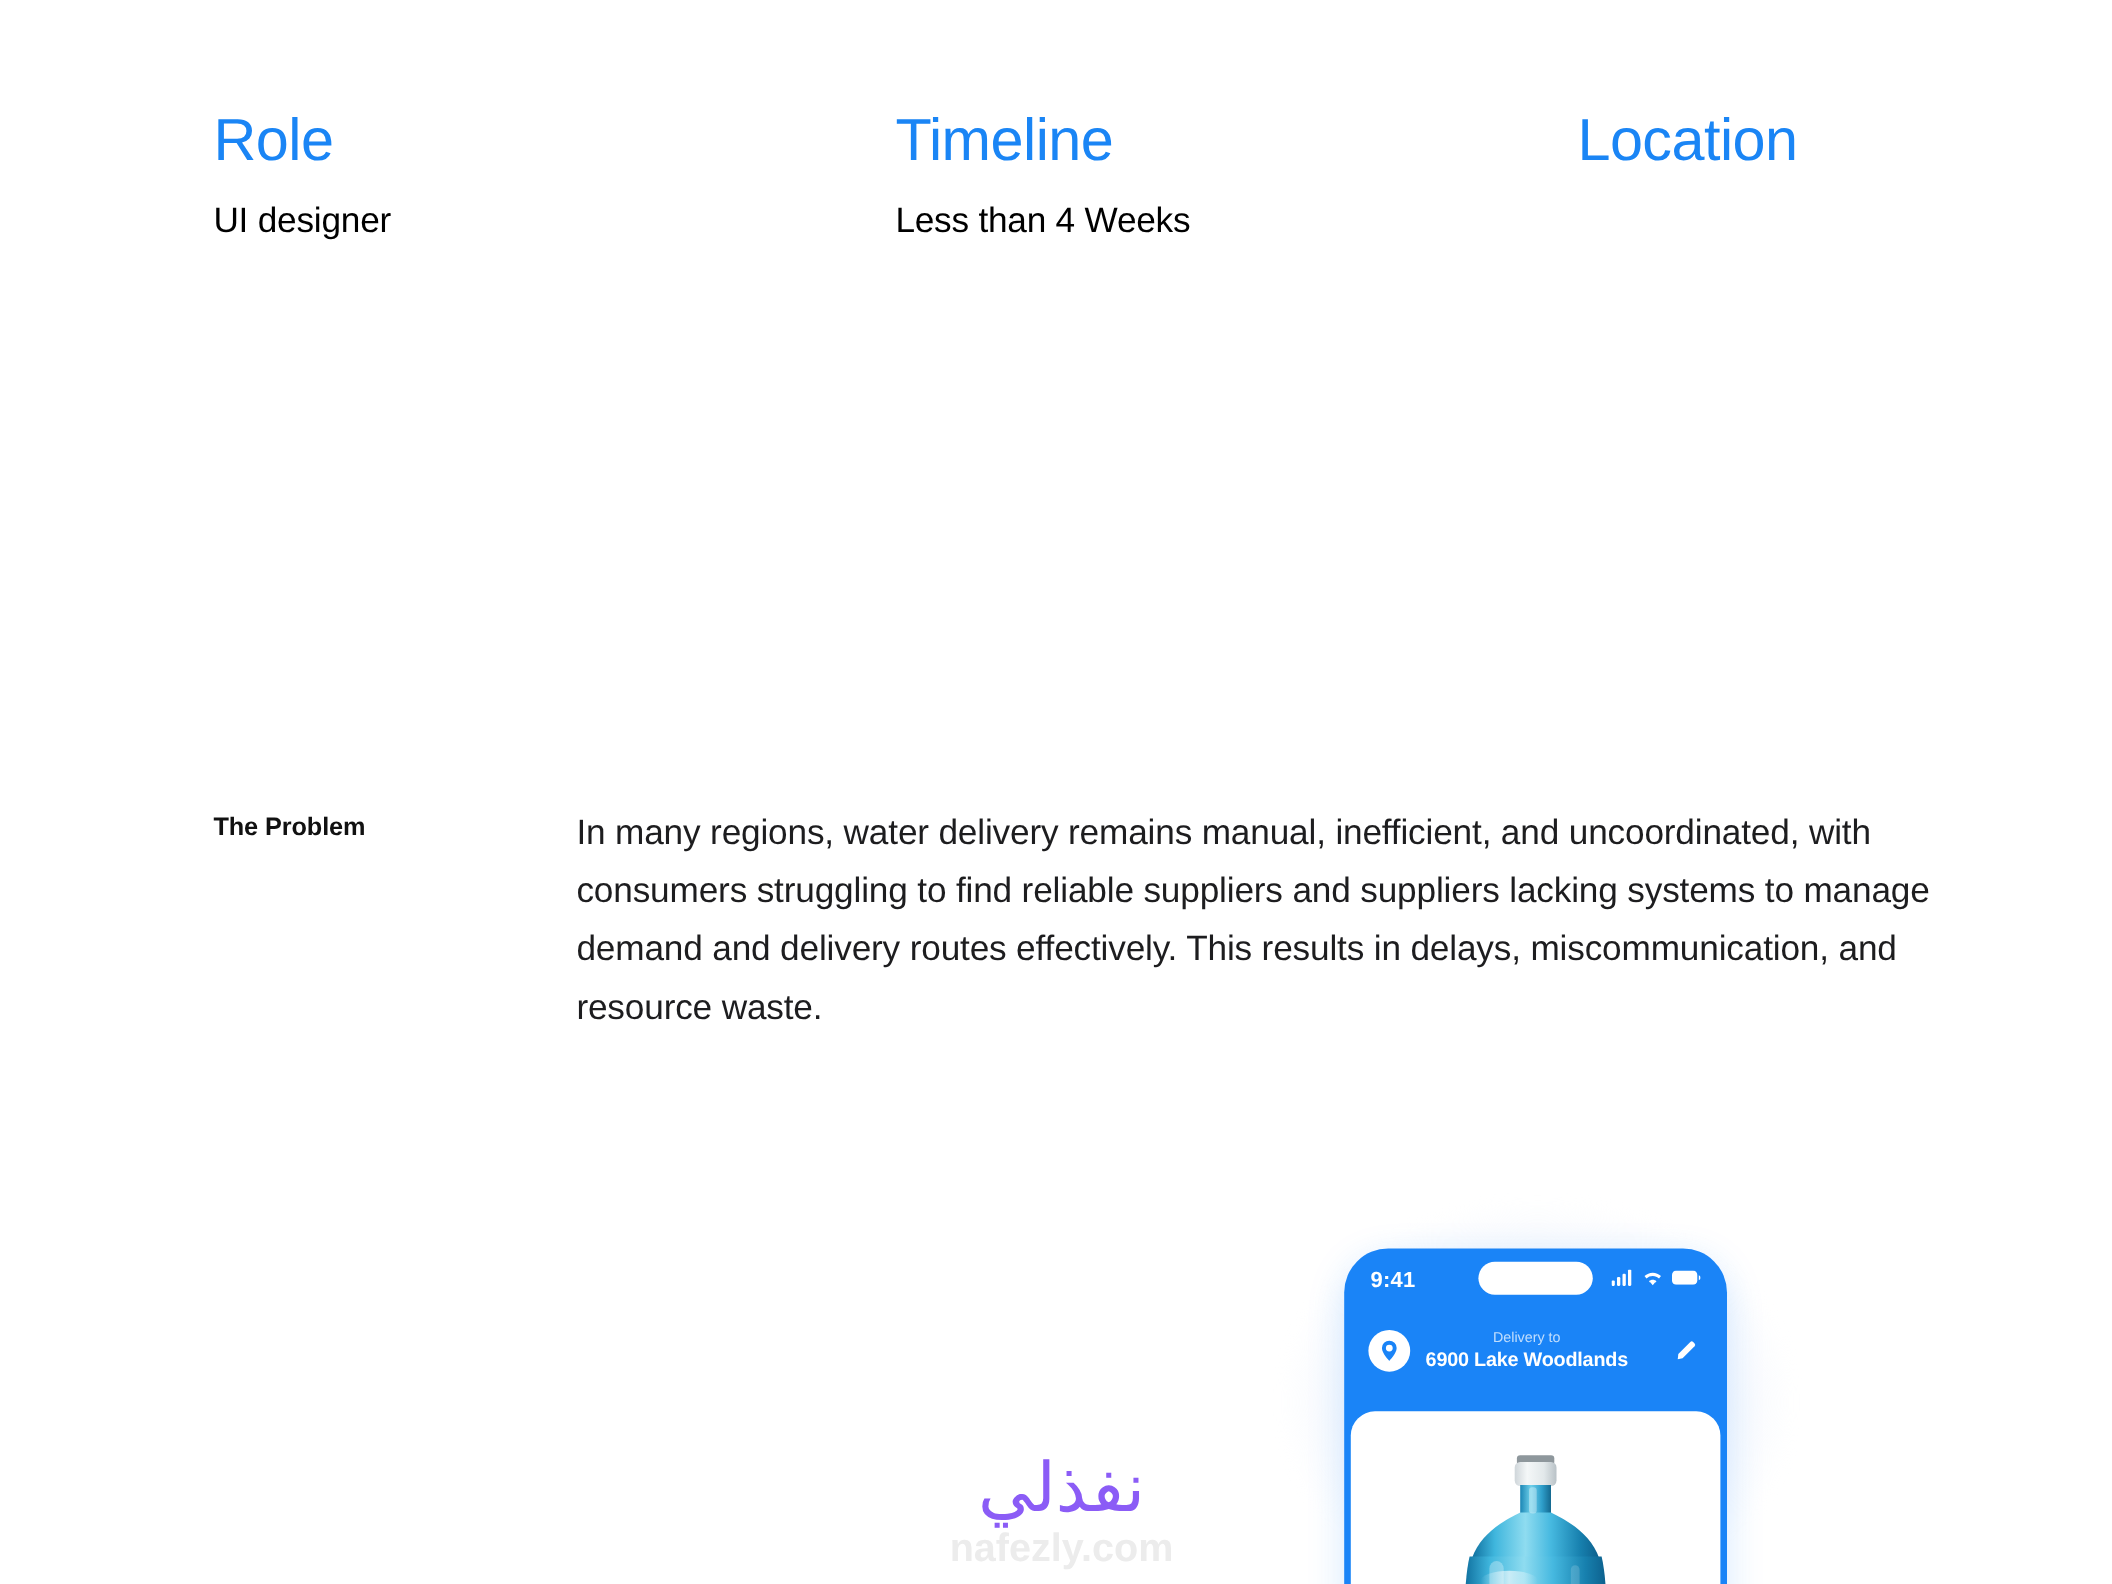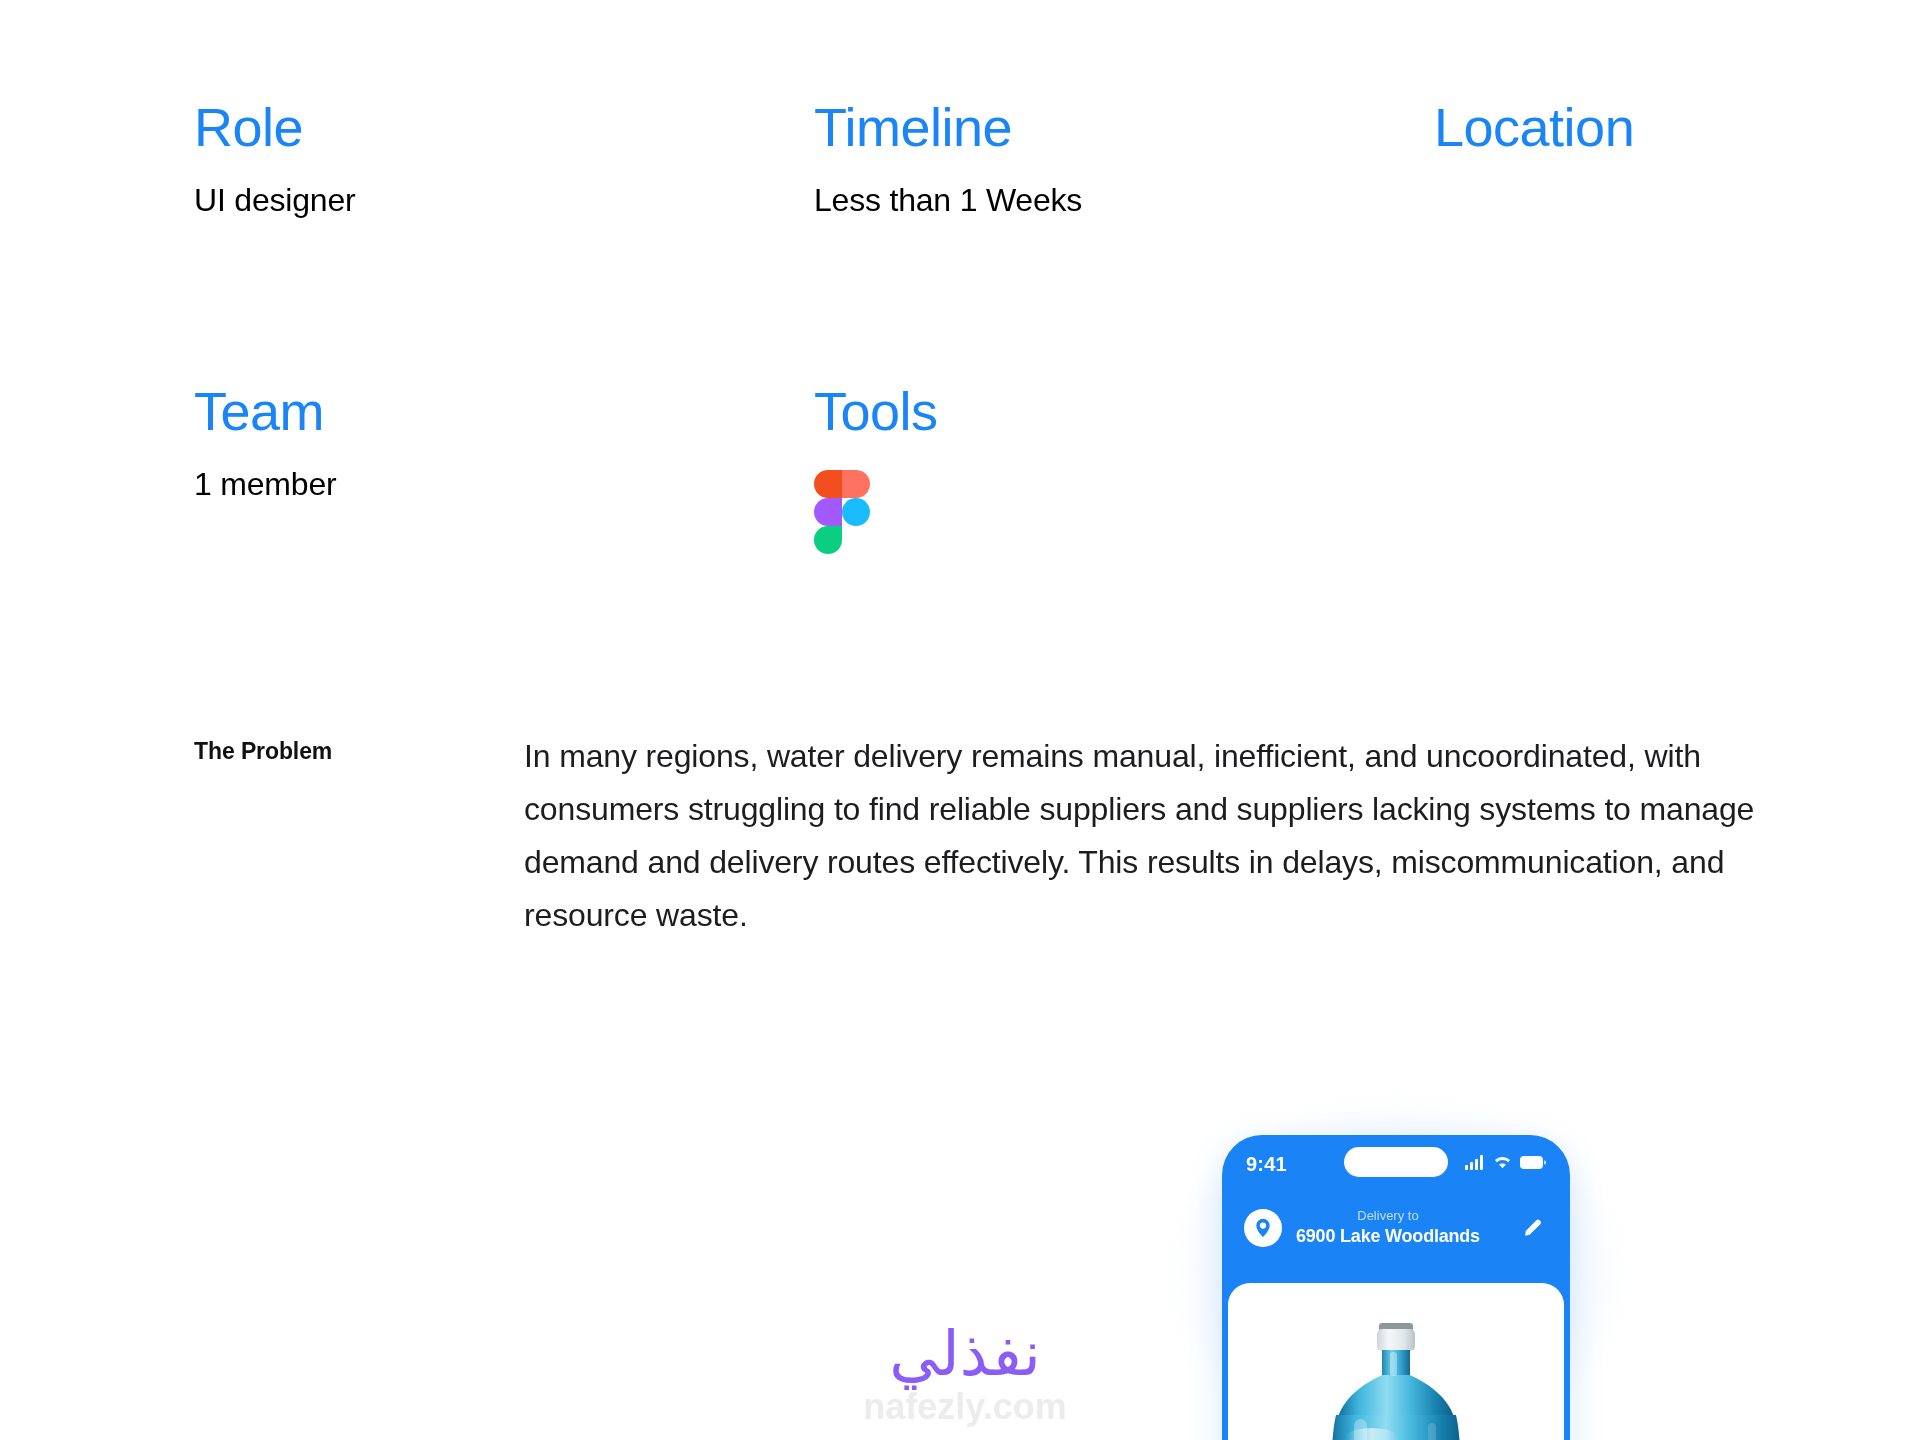--- a/index.html
+++ b/index.html
@@ -257,54 +257,29 @@
 
     <div class="meta-row row-1">
 
       <div class="meta-cell col-1">
         <div class="meta-heading">Role</div>
         <div class="meta-value">UI designer</div>
       </div>
 
       <div class="meta-cell col-2">
         <div class="meta-heading">Timeline</div>
-        <div class="meta-value">Less than 1 Weeks</div>
+        <div class="meta-value">Less than 4 Weeks</div>
       </div>
 
       <div class="meta-cell col-3">
         <div class="meta-heading">Location</div>
       </div>
 
     </div>
 
-    <div class="meta-row row-2">
-
-      <div class="meta-cell col-1">
-        <div class="meta-heading">Team</div>
-        <div class="meta-value">1 member</div>
-      </div>
-
-      <div class="meta-cell col-2">
-        <div class="meta-heading">Tools</div>
-        <div class="tools-icons">
-          <span>
-            <svg class="figma-logo" width="56" height="84" viewBox="0 0 38 57" xmlns="http://www.w3.org/2000/svg">
-              <path d="M9.5 57a9.5 9.5 0 0 0 9.5-9.5V38H9.5a9.5 9.5 0 0 0 0 19z" fill="#0ACF83"></path>
-              <path d="M0 28.5A9.5 9.5 0 0 1 9.5 19H19v19H9.5A9.5 9.5 0 0 1 0 28.5z" fill="#A259FF"></path>
-              <path d="M0 9.5A9.5 9.5 0 0 1 9.5 0H19v19H9.5A9.5 9.5 0 0 1 0 9.5z" fill="#F24E1E"></path>
-              <path d="M19 0h9.5a9.5 9.5 0 0 1 0 19H19V0z" fill="#FF7262"></path>
-              <path d="M38 28.5A9.5 9.5 0 1 1 28.5 19 9.5 9.5 0 0 1 38 28.5z" fill="#1ABCFE"></path>
-            </svg>
-          </span>
-        </div>
-      </div>
-
-      <div class="meta-cell col-3"></div>
-
-    </div>
 
   </div>
 
   <div class="section" id="problem-section">
     <div class="section-label">The Problem</div>
     <div class="section-body">In many regions, water delivery remains manual, inefficient, and uncoordinated, with consumers struggling to find reliable suppliers and suppliers lacking systems to manage demand and delivery routes effectively. This results in delays, miscommunication, and resource waste.</div>
   </div>
 
 
   <div class="watermark">

